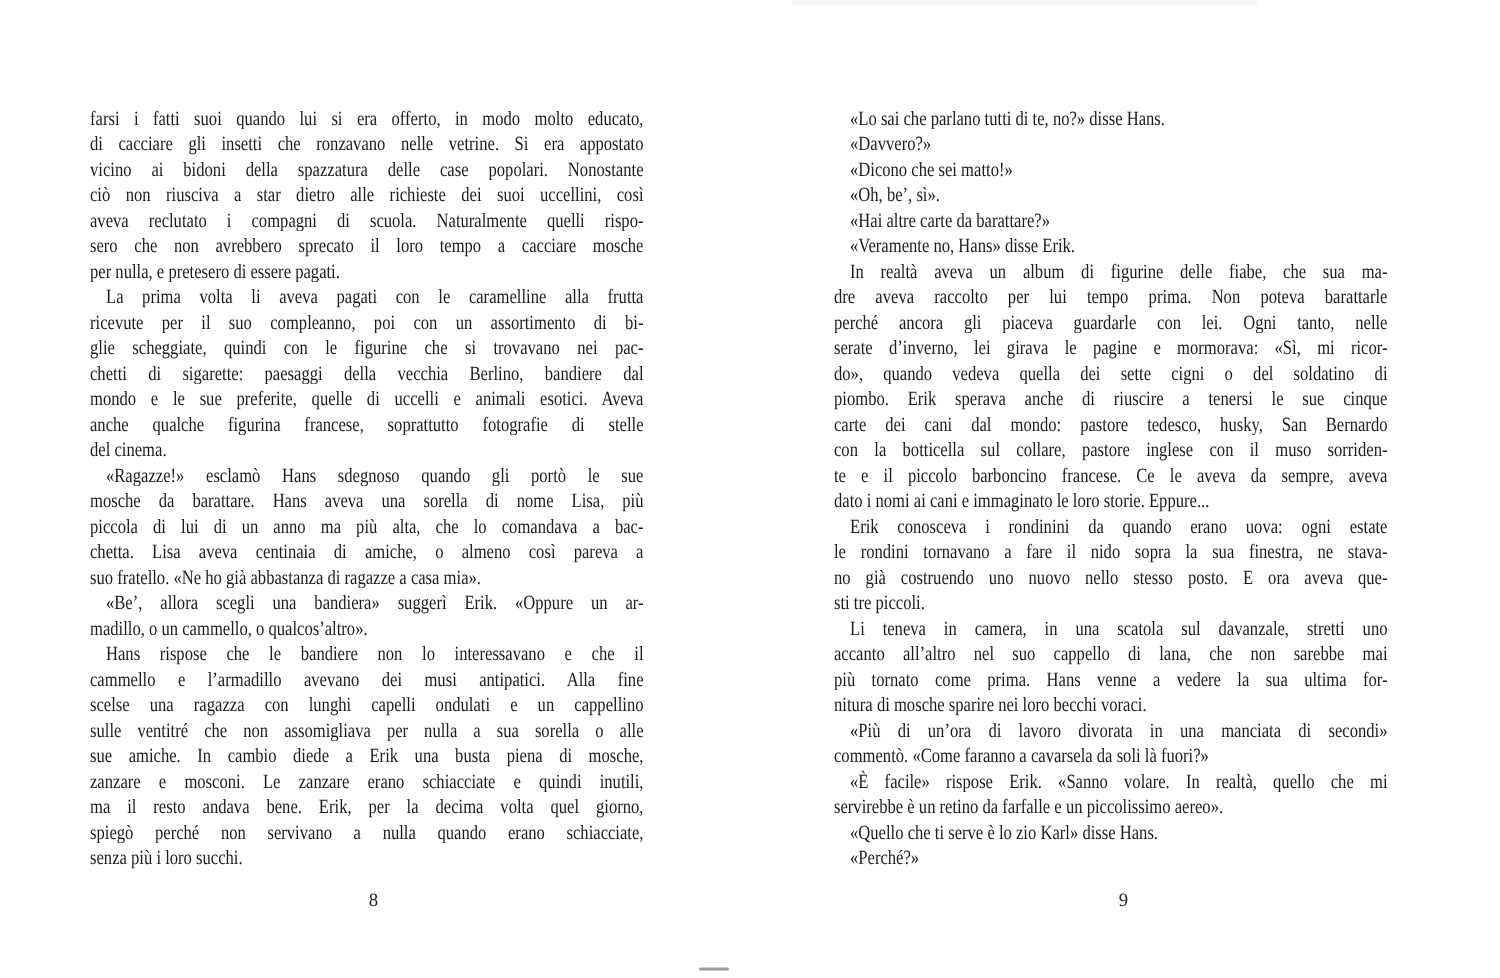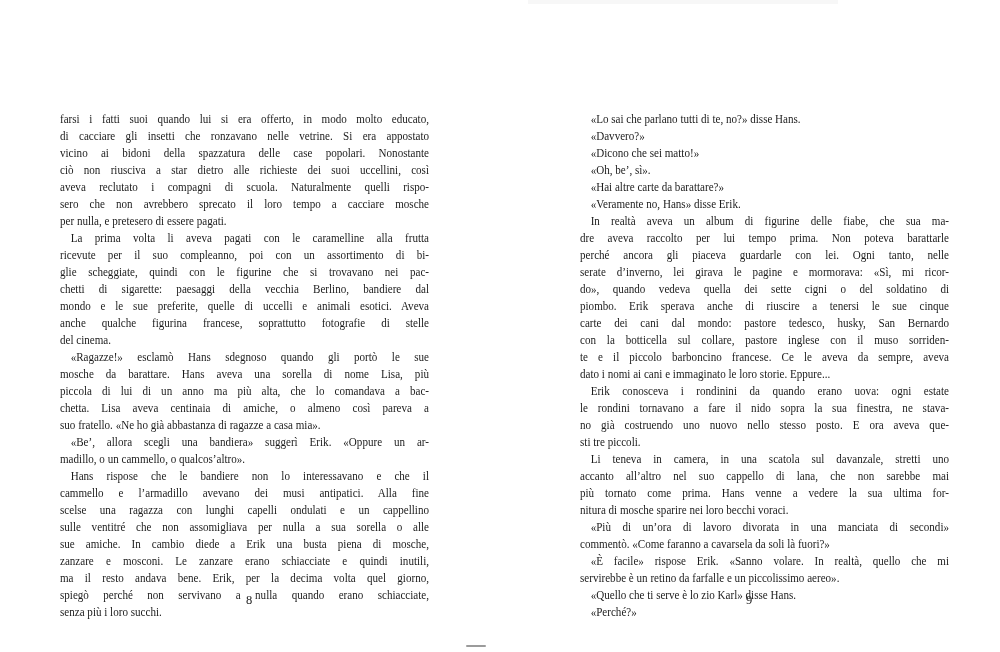--- a/index.html
+++ b/index.html
@@ -1,23 +1,23 @@
 <!DOCTYPE html>
 <html><head>
 <meta charset="utf-8">
 <style>
   html,body{margin:0;padding:0;}
   body{
     width:1000px;height:652px;position:relative;background:#ffffff;
     font-family:"Liberation Serif","DejaVu Serif",serif;overflow:hidden;
   }
   .topbar{position:absolute;left:528px;top:0;width:310px;height:4px;background:#f7f7f7;}
-  .page{position:absolute;top:70px;width:369px;margin-top:40px;}
+  .page{position:absolute;top:70px;width:369px;}
   #page-left{left:60px;}
-  #page-right{left:580px;}
+  #page-right{left:556px;}
   .line{
     height:17px;line-height:17px;font-size:13.5px;color:#1b1b1b;
     width:450px;transform:scaleX(0.82);transform-origin:0 0;
     white-space:nowrap;overflow:hidden;
   }
   .line.just{text-align:justify;text-align-last:justify;}
   .line.first{text-indent:13px;}
   .pagenum{
     position:absolute;top:593px;transform:translateX(-50%);
     font-size:12.5px;color:#222222;

